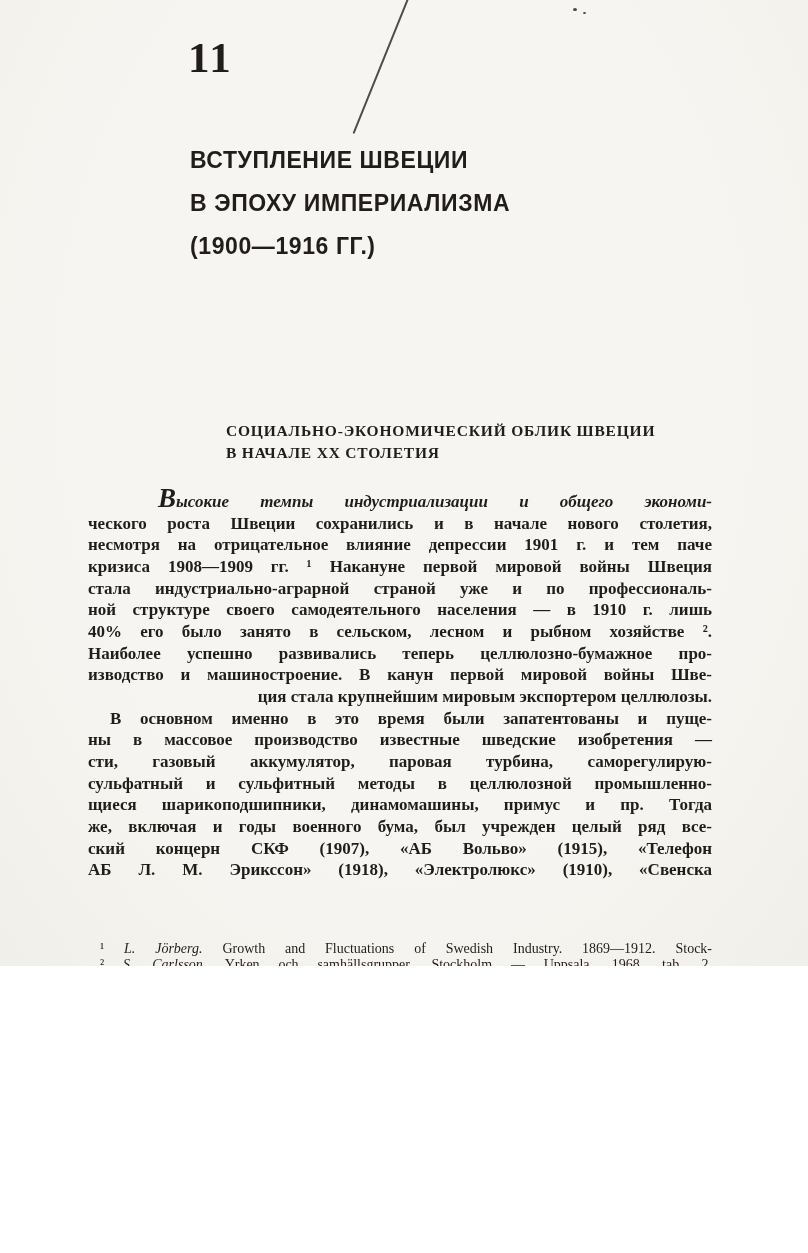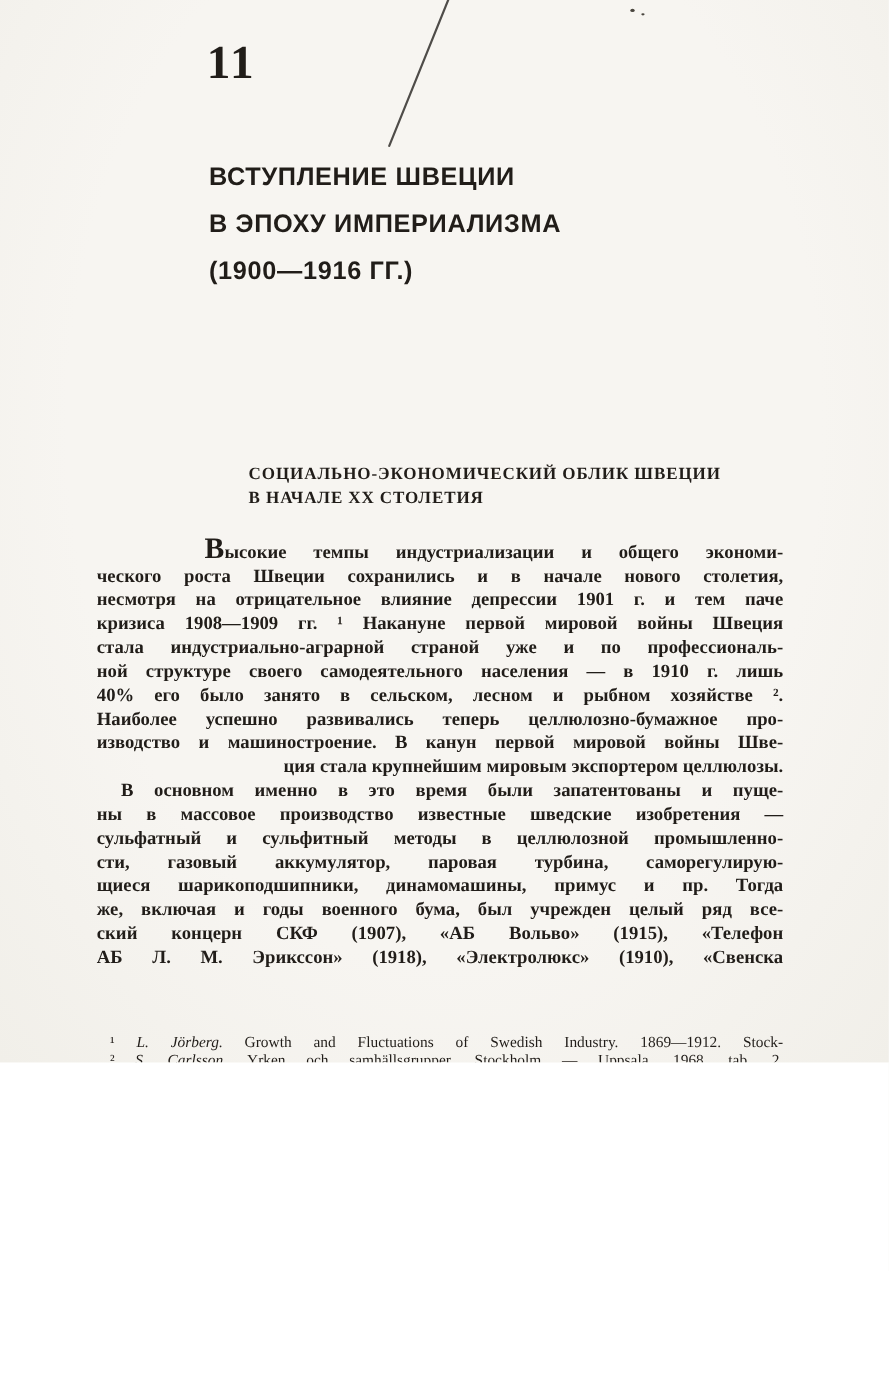--- a/index.html
+++ b/index.html
@@ -64,21 +64,21 @@
   .body-text {
     position: absolute;
     left: 88px; top: 488px;
     width: 624px;
     font-size: 17px;
     line-height: 21.65px;
     font-weight: 700;
   }
   .jline { text-align: justify; text-align-last: justify; }
   .lline { text-align: right; }
-  .p1-first { margin-left: 98px; }
+  .p1-first { margin-left: 70px; font-style: italic; }
   .p2-first { margin-left: 22px; }
   .initial {
     font-size: 27px;
     line-height: 21.65px;
   }
 
   .footnotes {
     position: absolute;
     left: 88px; top: 941px;
     width: 624px;
@@ -131,22 +131,22 @@
           <div class="jline">Наиболее успешно развивались теперь целлюлозно-бумажное про-</div>
           <div class="jline">изводство и машиностроение. В канун первой мировой войны Шве-</div>
         </div>
       <div class="lline">ция стала крупнейшим мировым экспортером целлюлозы.</div>
     </div>
 
     <div>
       <div class="jline p2-first">В основном именно в это время были запатентованы и пуще-</div>
       <div>
           <div class="jline">ны в массовое производство известные шведские изобретения —</div>
+          <div class="jline">сти, газовый аккумулятор, паровая турбина, саморегулирую-</div>
           <div class="jline">сульфатный и сульфитный методы в целлюлозной промышленно-</div>
-          <div class="jline">сти, газовый аккумулятор, паровая турбина, саморегулирую-</div>
           <div class="jline">щиеся шарикоподшипники, динамомашины, примус и пр. Тогда</div>
           <div class="jline">же, включая и годы военного бума, был учрежден целый ряд все-</div>
           <div class="jline">ский концерн СКФ (1907), «АБ Вольво» (1915), «Телефон</div>
           <div class="jline">АБ Л. М. Эрикссон» (1918), «Электролюкс» (1910), «Свенска</div>
         </div>
     </div>
 
   </div>
 
   <div class="footnotes">

